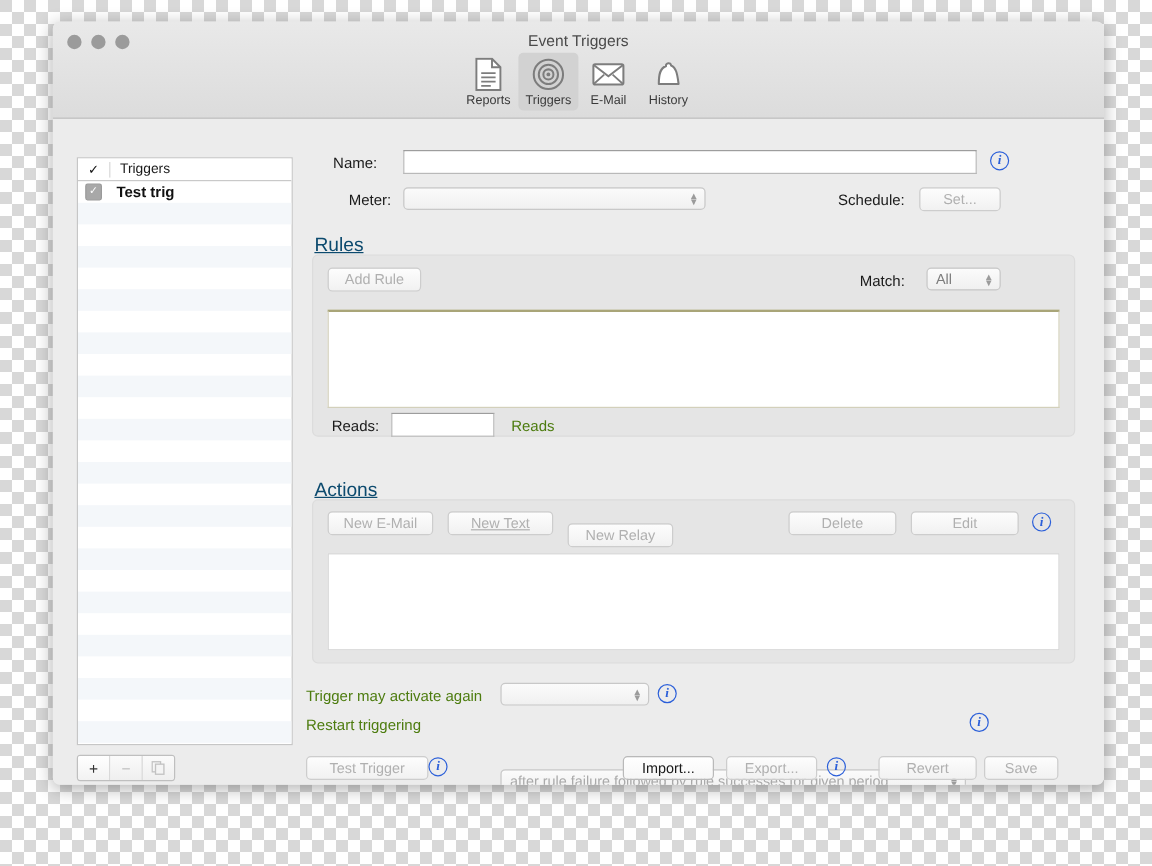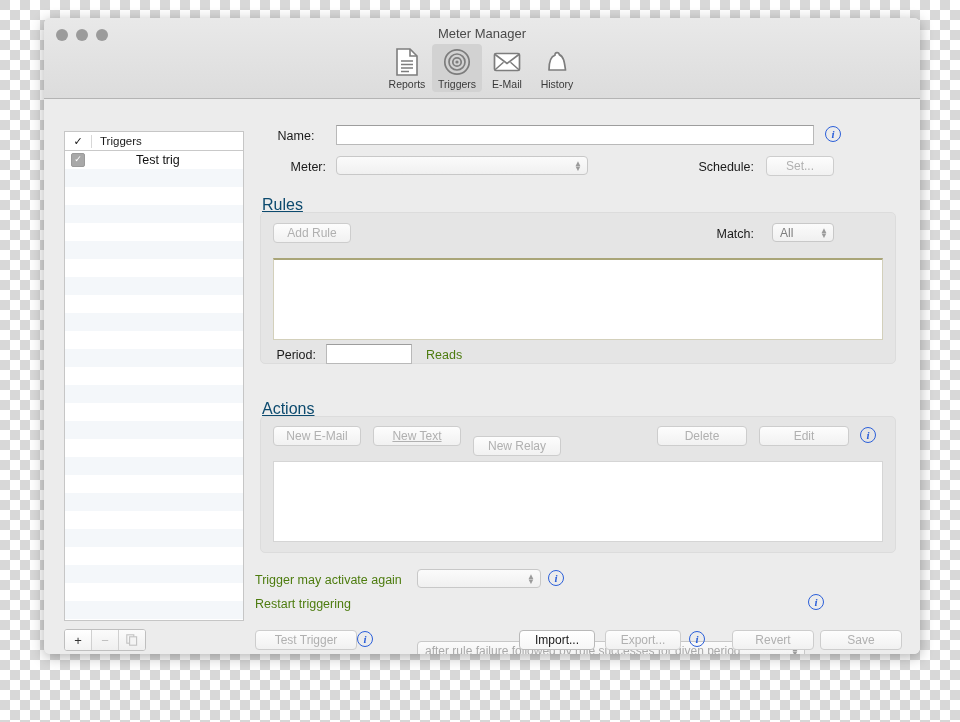--- a/index.html
+++ b/index.html
@@ -55,21 +55,21 @@
   .sb-head .chk-col{width:26px;text-align:center;font-size:11px;color:#111;border-right:1px solid #d7d7d7;}
   .sb-head .ttl{padding-left:8px;}
   .sb-row{
     height:18px;display:flex;align-items:center;font-size:12.5px;color:#111;
   }
   .sb-row .box-col{width:26px;display:flex;align-items:center;justify-content:center;}
   .mini-check{
     width:12px;height:12px;border-radius:2px;background:#a8a8a8;
     border:1px solid #9a9a9a;color:#fff;font-size:9px;line-height:11px;text-align:center;
   }
-  .sb-row .lbl{padding-left:6px;font-weight:normal;margin-left:39px;}
+  .sb-row .lbl{padding-left:6px;font-weight:bold;}
   .stripe{height:18px;}
   .stripe.alt{background:#f4f7fa;}
 
   
   #seg{
     position:absolute;left:20px;top:530px;display:flex;
     border:1px solid #bfbfbf;border-radius:3px;overflow:hidden;background:#fff;
   }
   .seg-btn{
     width:26px;height:20px;display:flex;align-items:center;justify-content:center;
@@ -119,21 +119,21 @@
 <body>
 
 <div id="window">
 
   <div id="titlebar">
     <div class="lights">
       <div class="light"></div>
       <div class="light"></div>
       <div class="light"></div>
     </div>
-    <div id="win-title">Meter Manager</div>
+    <div id="win-title">Event Triggers</div>
 
     <div id="toolbar">
 
       <div class="tb-item">
         <span class="tb-icon">
           <svg width="24" height="28" viewBox="0 0 24 28">
             <path d="M2 1 h13 l7 7 v19 h-20 z" fill="#fff" stroke="#7d7d7d" stroke-width="1.6"></path>
             <path d="M15 1 v7 h7" fill="none" stroke="#7d7d7d" stroke-width="1.6"></path>
             <g stroke="#7d7d7d" stroke-width="1.4">
               <line x1="6" y1="13" x2="18" y2="13"></line>
@@ -253,21 +253,21 @@
 
     <div class="btn abs" style="left:229px;top:124px;width:78px;">Add Rule</div>
     <div class="lbl-r abs" style="left:650px;top:128px;width:60px;">Match:</div>
     <div class="popup abs" style="left:728px;top:124px;width:62px;color:#7d7d7d;">
       <span>All</span>
       <span class="chev">▲<br>▼</span>
     </div>
     <div class="listbox" style="left:229px;top:159px;width:608px;height:79px;
                                 border:1px solid #d3d0bb;border-top:2px solid #a9a578;"></div>
 
-    <div class="lbl-r abs" style="left:212px;top:249px;width:60px;">Period:</div>
+    <div class="lbl-r abs" style="left:212px;top:249px;width:60px;">Reads:</div>
     <div class="tfield abs" style="left:282px;top:245px;width:84px;"></div>
     <div class="lbl-l abs" style="left:382px;top:249px;">Reads</div>
 
     <div class="grp-title" style="left:218px;top:301px;">Actions</div>
     <div class="grp" style="left:216px;top:317px;width:634px;height:135px;"></div>
 
     <div class="btn abs" style="left:229px;top:327px;width:88px;">New E-Mail</div>
     <div class="btn abs" style="left:329px;top:327px;width:88px;text-decoration:underline;">New Text</div>
     <div class="btn abs" style="left:429px;top:337px;width:88px;">New Relay</div>
     <div class="btn abs" style="left:613px;top:327px;width:90px;">Delete</div>
@@ -290,16 +290,16 @@
     </div>
     <div class="info abs" style="left:764px;top:495px;">i</div>
 
     <div class="btn abs" style="left:211px;top:531px;width:102px;">Test Trigger</div>
     <div class="info abs" style="left:313px;top:532px;">i</div>
 
     <div class="btn on abs" style="left:475px;top:531px;width:76px;">Import...</div>
     <div class="btn abs" style="left:561px;top:531px;width:76px;">Export...</div>
     <div class="info abs" style="left:645px;top:532px;">i</div>
     <div class="btn abs" style="left:688px;top:531px;width:82px;">Revert</div>
-    <div class="btn abs" style="left:776px;top:531px;width:82px;">Save</div>
+    <div class="btn abs" style="left:776px;top:531px;width:62px;">Save</div>
 
   </div>
 </div>
 
 </body></html>

